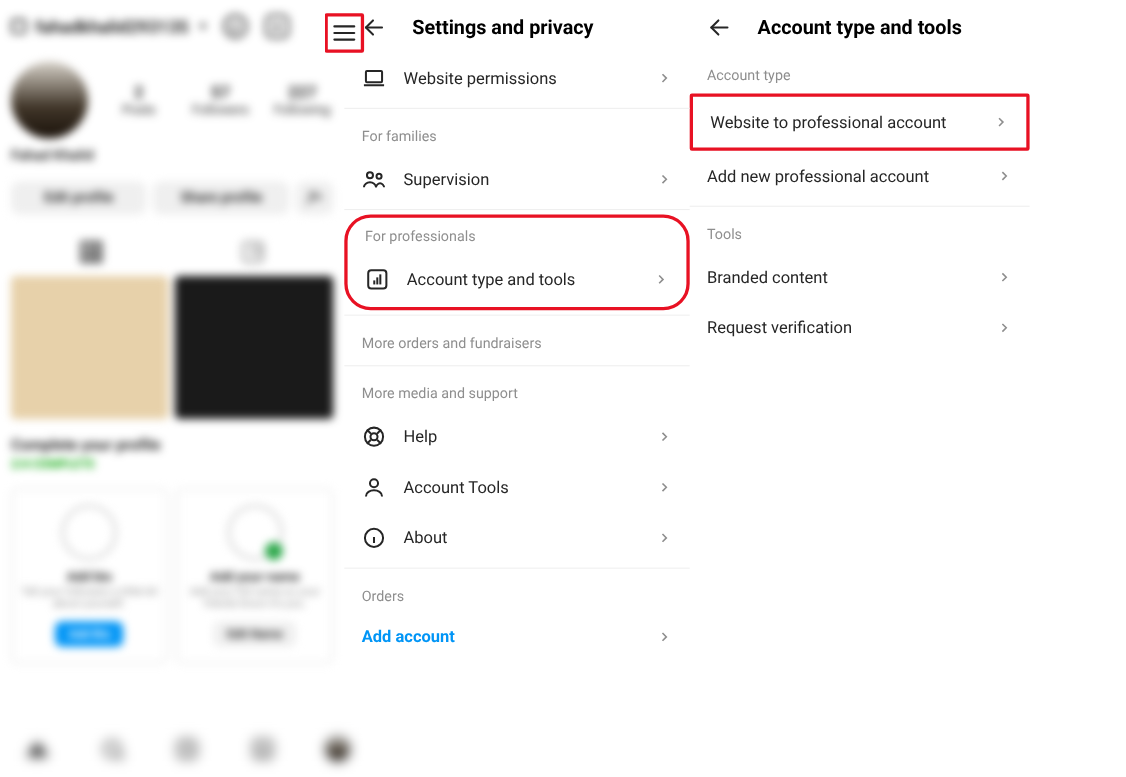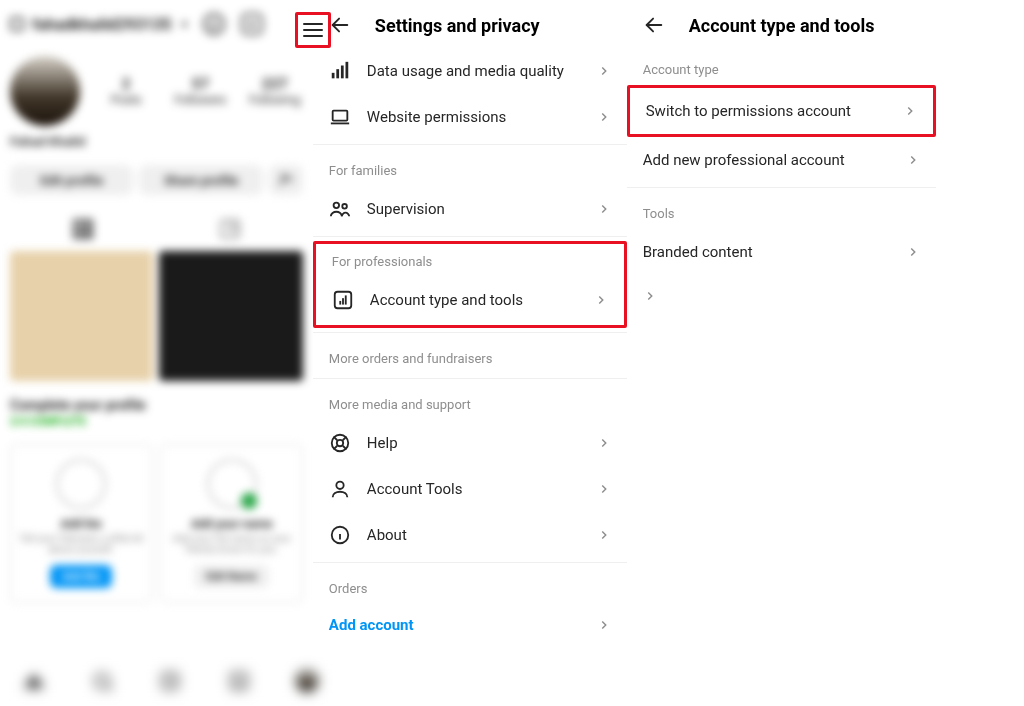--- a/index.html
+++ b/index.html
@@ -73,21 +73,21 @@
   .back-arrow { width:22px; height:22px; display:inline-block; }
   .h2 { font-size:18px; font-weight:700; }
   .section-label { font-size:13px; color:#8e8e8e; padding:14px 16px 8px 16px; }
   .row { display:flex; align-items:center; gap:16px; padding:12px 16px; cursor:pointer; }
   .row .icon { width:22px; height:22px; display:flex; align-items:center; justify-content:center; flex:0 0 22px; }
   .row .label { font-size:15px; color:#262626; flex:1; }
   .row .chev { color:#8e8e8e; }
   .divider { height:1px; background:#efefef; margin:4px 0; }
   .row.blue .label { color:#0095f6;font-weight:bold; }
   .hl-red { border:3px solid #e81123; border-radius:2px; }
-  .hl-wrap { padding:2px 0; }
+  .hl-wrap { padding:2px 0;border-radius:24px; }
 
   
   .panel3 { width:339px; height:706px; }
   .p3-header { display:flex; align-items:center; gap:24px; padding:14px 16px 12px 16px; }
   .row3 { display:flex; align-items:center; gap:12px; padding:14px 16px; cursor:pointer; }
   .row3 .label { font-size:15px; color:#262626; flex:1; }
 
   svg { display:block; }
 </style>
 </head>
@@ -188,36 +188,20 @@
     <div class="p2-header">
       <span class="back-arrow">
         <svg width="22" height="22" viewBox="0 0 24 24" fill="none" stroke="#262626" stroke-width="2" stroke-linecap="round" stroke-linejoin="round">
             <line x1="20" y1="12" x2="4" y2="12"></line>
             <polyline points="11 5 4 12 11 19"></polyline>
           </svg>
       </span>
       <span class="h2">Settings and privacy</span>
     </div>
 
-    <div class="row">
-      <span class="icon">
-          <svg width="22" height="22" viewBox="0 0 24 24" fill="#262626">
-            <rect x="3" y="14" width="3" height="6"></rect>
-            <rect x="8" y="10" width="3" height="10"></rect>
-            <rect x="13" y="6" width="3" height="14"></rect>
-            <rect x="18" y="2" width="3" height="18"></rect>
-          </svg>
-        </span>
-      <span class="label">Data usage and media quality</span>
-      <span class="chev">
-          <svg width="14" height="14" viewBox="0 0 24 24" fill="none" stroke="#8e8e8e" stroke-width="2.5">
-            <polyline points="9 6 15 12 9 18"></polyline>
-          </svg>
-        </span>
-    </div>
 
     <div class="row">
       <span class="icon">
           <svg width="22" height="22" viewBox="0 0 24 24" fill="none" stroke="#262626" stroke-width="2">
             <rect x="4" y="5" width="16" height="11" rx="1"></rect>
             <path d="M2 19h20"></path>
           </svg>
         </span>
       <span class="label">Website permissions</span>
       <span class="chev">
@@ -340,21 +324,21 @@
             <polyline points="11 5 4 12 11 19"></polyline>
           </svg>
       </span>
       <span class="h2">Account type and tools</span>
     </div>
 
     <div class="section-label">Account type</div>
 
     <div class="hl-red">
       <div class="row3">
-        <span class="label">Switch to permissions account</span>
+        <span class="label">Website to professional account</span>
         <span class="chev">
             <svg width="14" height="14" viewBox="0 0 24 24" fill="none" stroke="#8e8e8e" stroke-width="2.5">
               <polyline points="9 6 15 12 9 18"></polyline>
             </svg>
           </span>
       </div>
     </div>
 
     <div class="row3">
       <span class="label">Add new professional account</span>
@@ -370,20 +354,21 @@
 
     <div class="row3">
       <span class="label">Branded content</span>
       <span class="chev">
           <svg width="14" height="14" viewBox="0 0 24 24" fill="none" stroke="#8e8e8e" stroke-width="2.5">
             <polyline points="9 6 15 12 9 18"></polyline>
           </svg>
         </span>
     </div>
     <div class="row3">
+      <span class="label">Request verification</span>
       <span class="chev">
           <svg width="14" height="14" viewBox="0 0 24 24" fill="none" stroke="#8e8e8e" stroke-width="2.5">
             <polyline points="9 6 15 12 9 18"></polyline>
           </svg>
         </span>
     </div>
   </div>
 </div>
 
 </body></html>

